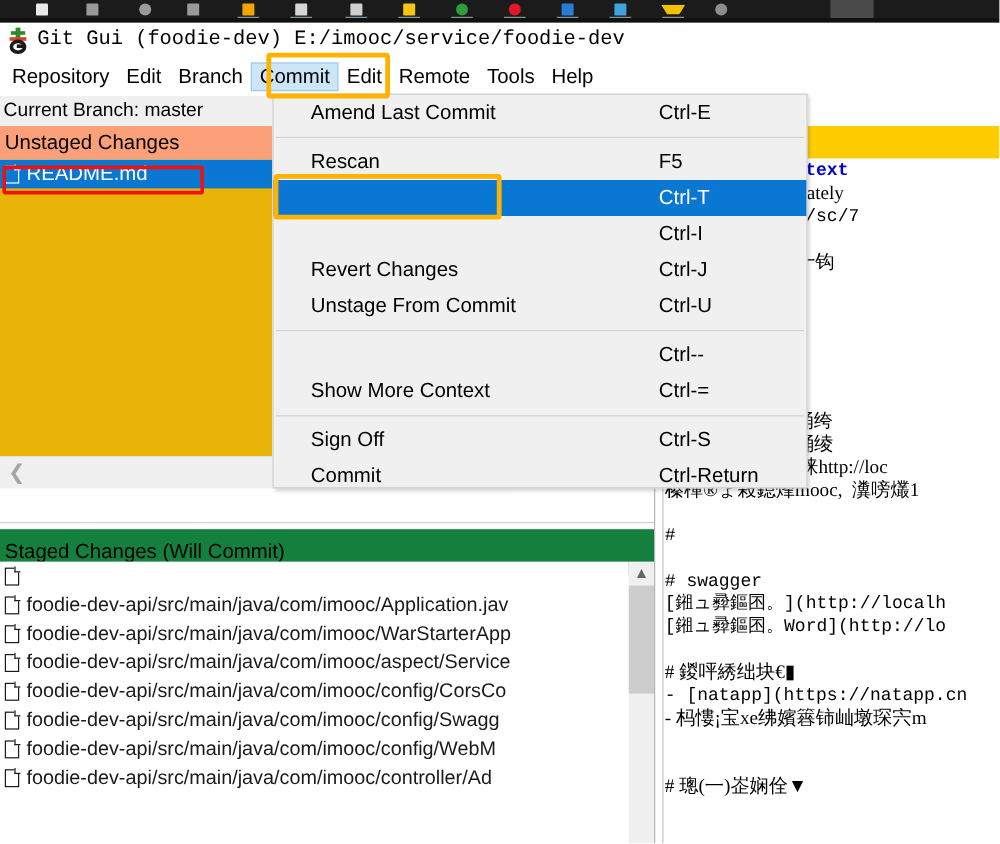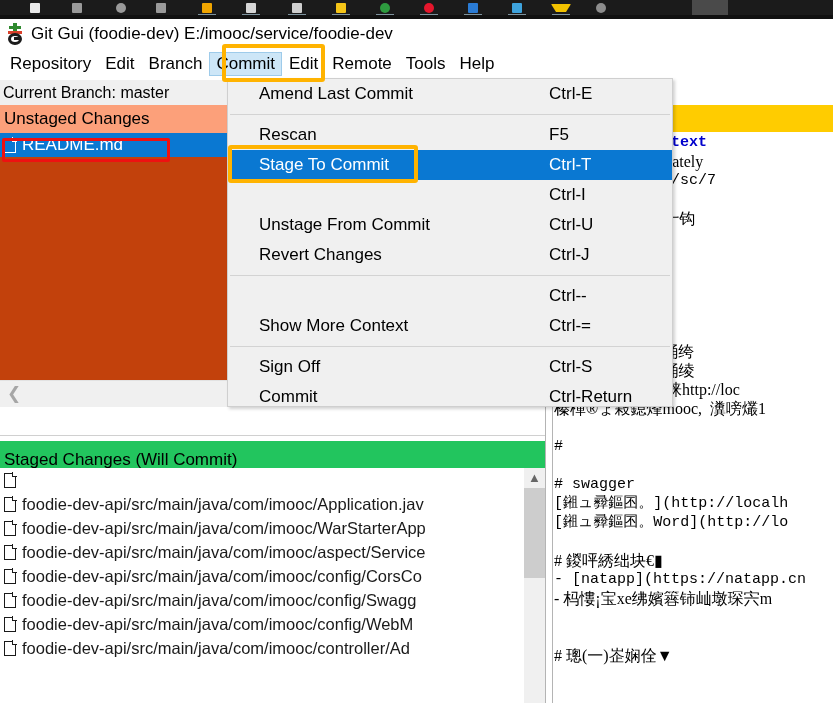--- a/index.html
+++ b/index.html
@@ -43,21 +43,21 @@
   #taskbar-fill {
     position: absolute; left: 0; top: 15px; width: 833px; height: 4px;
     background: #111;
   }
 
   
   #titlebar {
     position: absolute; left: 0; top: 19px;
     width: 833px; height: 29px;
     background: #ffffff;
-    display: flex; align-items: center;
+    display: flex; align-items: center; font-family: Liberation Mono, monospace;
   }
   #git-icon {
     position: relative;
     width: 20px; height: 22px;
     margin-left: 5px; margin-right: 6px;
     flex: none;
   }
   #git-icon .gi-stem {
     position: absolute; left: 8px; top: 0; width: 4px; height: 9px;
     background: #2f8a2f;
@@ -123,21 +123,21 @@
     background: #fca07a;
     display: flex; align-items: center;
     font-size: 17px; color: #000;
     box-sizing: border-box;
     padding-left: 4px;
     overflow: hidden; white-space: nowrap;
   }
   #unstaged-list {
     position: absolute; left: 0; top: 133px;
     width: 227px; height: 247px;
-    background: #c2410c;
+    background: #eab308;
     overflow: hidden;
   }
   .file-row {
     height: 24px;
     display: flex; align-items: center;
     font-size: 17px; color: #1a1a1a;
     white-space: nowrap;
     padding-left: 4px;
     box-sizing: border-box;
   }
@@ -173,21 +173,21 @@
   #unstaged-hscroll .arrow-left {
     position: absolute; left: 6px; top: 5px;
     width: 16px; height: 16px;
     color: #a6a6a6; font-size: 17px; line-height: 16px; text-align: center;
   }
 
   
   #staged-header {
     position: absolute; left: 0; top: 441px;
     width: 545px; height: 38px;
-    background: #22c55e;
+    background: #15803d;
     display: flex; align-items: center;
     font-size: 17px; color: #000;
     box-sizing: border-box;
     padding-left: 4px;
     white-space: nowrap;
   }
   #staged-divider {
     position: absolute; left: 0; top: 435px; width: 545px; height: 6px;
     background: #ffffff; border-top: 1px solid #d0d0d0;
     box-sizing: border-box;
@@ -446,33 +446,32 @@
     <div class="dd-item">
       <span class="dd-label">Amend Last Commit</span>
       <span class="dd-accel">Ctrl-E</span>
     </div>
     <div class="dd-sep"></div>
     <div class="dd-item">
       <span class="dd-label">Rescan</span>
       <span class="dd-accel">F5</span>
     </div>
     <div class="dd-item highlight">
-      <span class="dd-label">Stage To Commit</span>
       <span class="dd-accel">Ctrl-T</span>
     </div>
     <div class="dd-item">
       <span class="dd-accel">Ctrl-I</span>
+    </div>
+    <div class="dd-item">
+      <span class="dd-label">Revert Changes</span>
+      <span class="dd-accel">Ctrl-J</span>
     </div>
     <div class="dd-item">
       <span class="dd-label">Unstage From Commit</span>
       <span class="dd-accel">Ctrl-U</span>
-    </div>
-    <div class="dd-item">
-      <span class="dd-label">Revert Changes</span>
-      <span class="dd-accel">Ctrl-J</span>
     </div>
     <div class="dd-sep"></div>
     <div class="dd-item">
       <span class="dd-accel">Ctrl--</span>
     </div>
     <div class="dd-item">
       <span class="dd-label">Show More Context</span>
       <span class="dd-accel">Ctrl-=</span>
     </div>
     <div class="dd-sep"></div>

